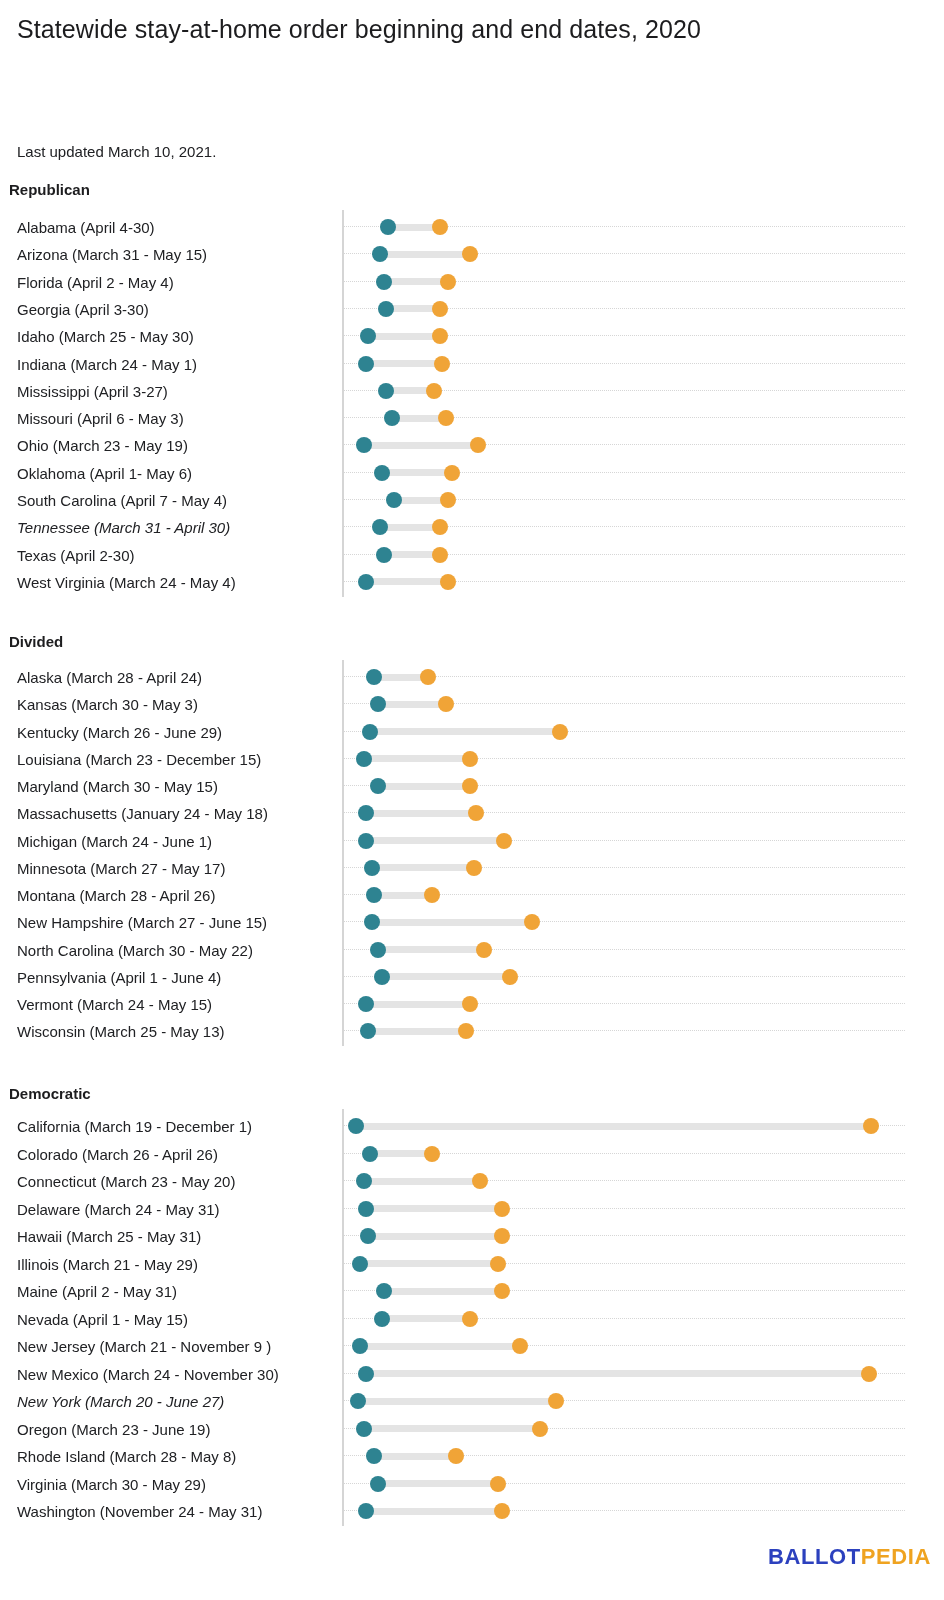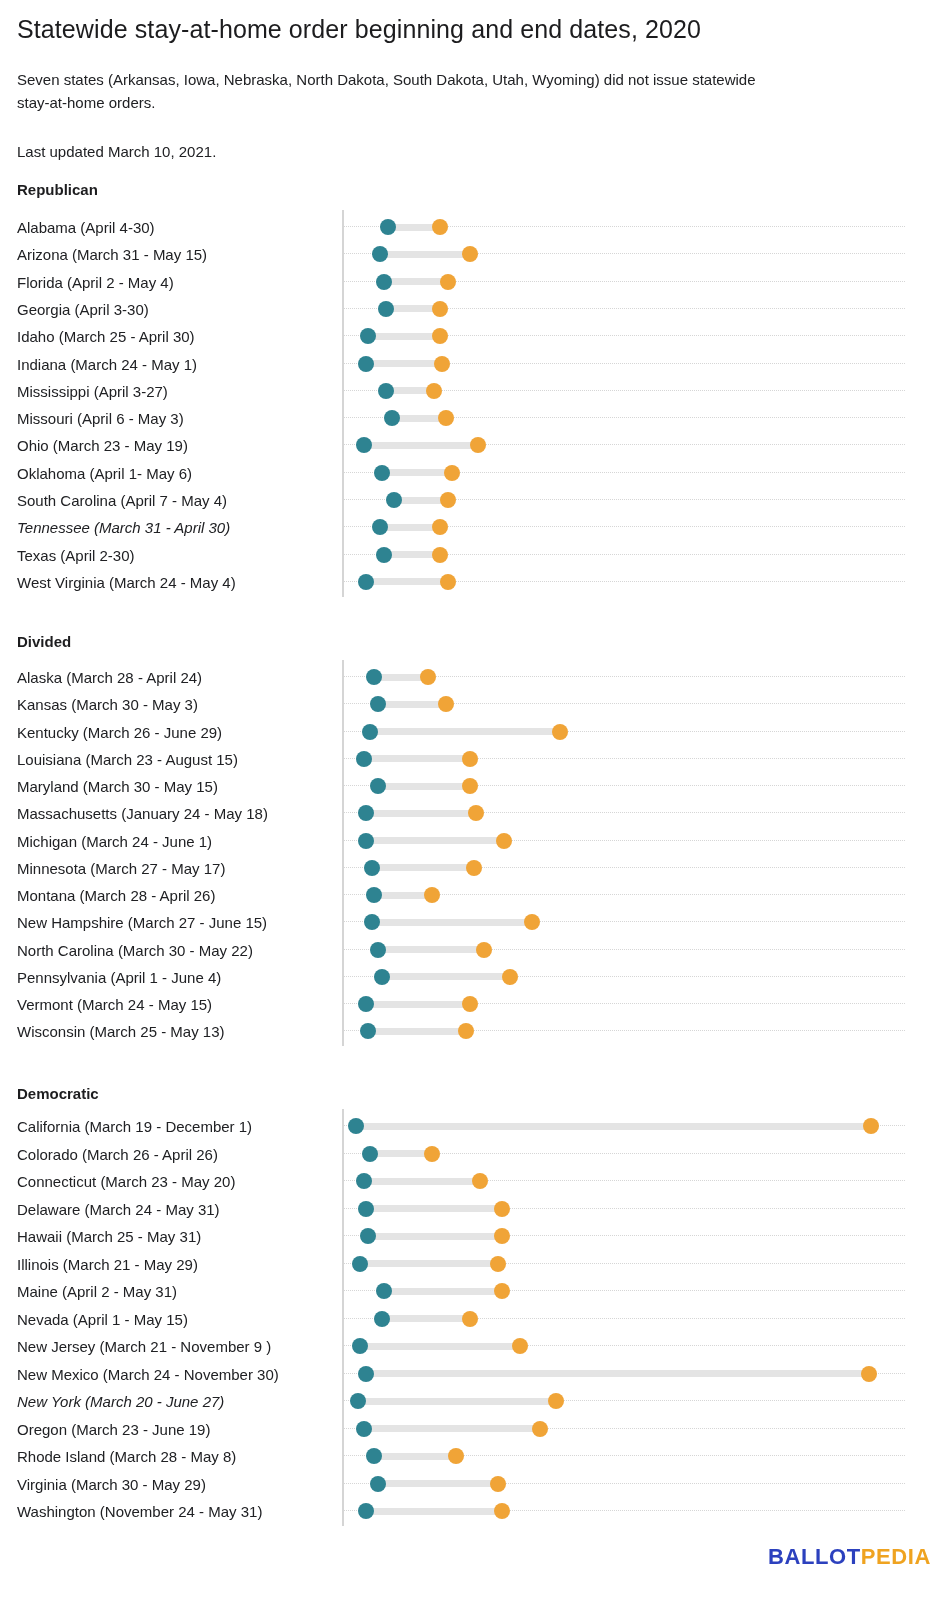--- a/index.html
+++ b/index.html
@@ -19,21 +19,21 @@
   .subtitle{
     position:absolute;left:17px;top:68px;
     font-size:15px;line-height:23px;color:#202124;
     white-space:nowrap;
   }
   .last-updated{
     position:absolute;left:17px;top:143px;
     font-size:15px;color:#202124;
   }
   .section-header{
-    position:absolute;left:17px;
+    position:absolute;left:9px;
     font-size:15px;font-weight:700;color:#1d1d1f;
     line-height:18px;
   }
   .state-row{
     position:absolute;left:0;width:944px;height:27px;
   }
   .state-label{
     position:absolute;left:17px;top:50%;
     transform:translateY(-50%);
     font-size:15px;color:#202124;white-space:nowrap;
@@ -60,24 +60,20 @@
     white-space:nowrap;
   }
   .logo .blue{color:var(--logo-blue,#2c41be);}
   .logo .gold{color:var(--logo-orange,#efa320);}
 </style>
 </head>
 <body>
 
 <div class="page">
   <div class="title">Statewide stay-at-home order beginning and end dates, 2020</div>
-  <div class="subtitle">
-    <div>Seven states (Arkansas, Iowa, Nebraska, North Dakota, South Dakota, Utah, Wyoming) did not issue statewide</div>
-    <div>stay-at-home orders.</div>
-  </div>
   <div class="last-updated">Last updated March 10, 2021.</div>
 
   <div id="chart">
       <div class="section-header" style="top: 181px;">Republican</div>
       <div class="axis-line" style="left: 342px; top: 210px; height: 386.9px;"></div>
       <div class="state-row" style="top: 213.5px; height: 27px;">
         <div class="row-gridline" style="left: 343px; width: 562px; top: 12.5px;"></div>
         <div class="range-bar" style="left: 388.064px; width: 52.104px; top: 10px;"></div>
         <div class="dot start" style="left: 380.064px; top: 5.5px;"></div>
         <div class="dot end" style="left: 432.168px; top: 5.5px;"></div>
@@ -102,21 +98,21 @@
         <div class="range-bar" style="left: 386.06px; width: 54.108px; top: 10px;"></div>
         <div class="dot start" style="left: 378.06px; top: 5.5px;"></div>
         <div class="dot end" style="left: 432.168px; top: 5.5px;"></div>
         <div class="state-label">Georgia (April 3-30)</div>
       </div>
       <div class="state-row" style="top: 322.7px; height: 27px;">
         <div class="row-gridline" style="left: 343px; width: 562px; top: 12.5px;"></div>
         <div class="range-bar" style="left: 368.024px; width: 72.144px; top: 10px;"></div>
         <div class="dot start" style="left: 360.024px; top: 5.5px;"></div>
         <div class="dot end" style="left: 432.168px; top: 5.5px;"></div>
-        <div class="state-label">Idaho (March 25 - April 30)</div>
+        <div class="state-label">Idaho (March 25 - May 30)</div>
       </div>
       <div class="state-row" style="top: 350px; height: 27px;">
         <div class="row-gridline" style="left: 343px; width: 562px; top: 12.5px;"></div>
         <div class="range-bar" style="left: 366.02px; width: 76.152px; top: 10px;"></div>
         <div class="dot start" style="left: 358.02px; top: 5.5px;"></div>
         <div class="dot end" style="left: 434.172px; top: 5.5px;"></div>
         <div class="state-label">Indiana (March 24 - May 1)</div>
       </div>
       <div class="state-row" style="top: 377.3px; height: 27px;">
         <div class="row-gridline" style="left: 343px; width: 562px; top: 12.5px;"></div>
@@ -195,21 +191,21 @@
         <div class="range-bar" style="left: 370.028px; width: 190.38px; top: 10px;"></div>
         <div class="dot start" style="left: 362.028px; top: 5.5px;"></div>
         <div class="dot end" style="left: 552.408px; top: 5.5px;"></div>
         <div class="state-label">Kentucky (March 26 - June 29)</div>
       </div>
       <div class="state-row" style="top: 745.25px; height: 27px;">
         <div class="row-gridline" style="left: 343px; width: 562px; top: 12.5px;"></div>
         <div class="range-bar" style="left: 364.016px; width: 106.212px; top: 10px;"></div>
         <div class="dot start" style="left: 356.016px; top: 5.5px;"></div>
         <div class="dot end" style="left: 462.228px; top: 5.5px;"></div>
-        <div class="state-label">Louisiana (March 23 - August 15)</div>
+        <div class="state-label">Louisiana (March 23 - December 15)</div>
       </div>
       <div class="state-row" style="top: 772.5px; height: 27px;">
         <div class="row-gridline" style="left: 343px; width: 562px; top: 12.5px;"></div>
         <div class="range-bar" style="left: 378.044px; width: 92.184px; top: 10px;"></div>
         <div class="dot start" style="left: 370.044px; top: 5.5px;"></div>
         <div class="dot end" style="left: 462.228px; top: 5.5px;"></div>
         <div class="state-label">Maryland (March 30 - May 15)</div>
       </div>
       <div class="state-row" style="top: 799.75px; height: 27px;">
         <div class="row-gridline" style="left: 343px; width: 562px; top: 12.5px;"></div>

